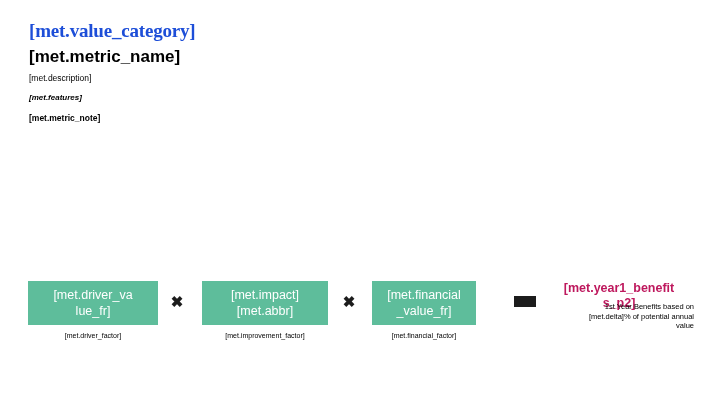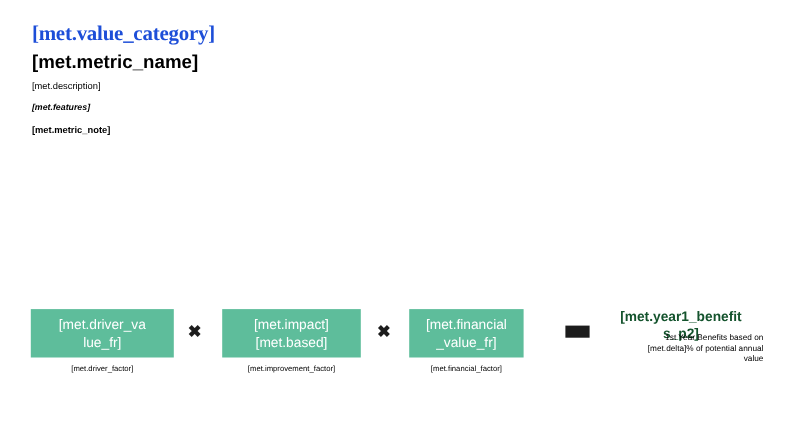--- a/index.html
+++ b/index.html
@@ -120,21 +120,21 @@
 
   
   #result-block {
     position: absolute;
     left: 544px;
     top: 0px;
     width: 150px;
     text-align: center;
   }
   #result-title {
-    color: #14532d;
+    color: #be185d;
     font-size: 12.5px;
     font-weight: bold;
     line-height: 15px;
     text-align: center;
     position: relative;
     z-index: 1;
   }
   #result-subtitle {
     color: #000000;
     font-size: 7.5px;
@@ -167,21 +167,21 @@
     </div>
     <div class="term-caption">[met.driver_factor]</div>
   </div>
 
   <div class="operator" id="op-multiply-1">✖</div>
 
   <div class="formula-term" id="term-impact">
     <div class="term-box">
       <div>
         <span>[met.impact]</span><br>
-        <span>[met.based]</span>
+        <span>[met.abbr]</span>
       </div>
     </div>
     <div class="term-caption">[met.improvement_factor]</div>
   </div>
 
   <div class="operator" id="op-multiply-2">✖</div>
 
   <div class="formula-term" id="term-financial">
     <div class="term-box">
       <div>

